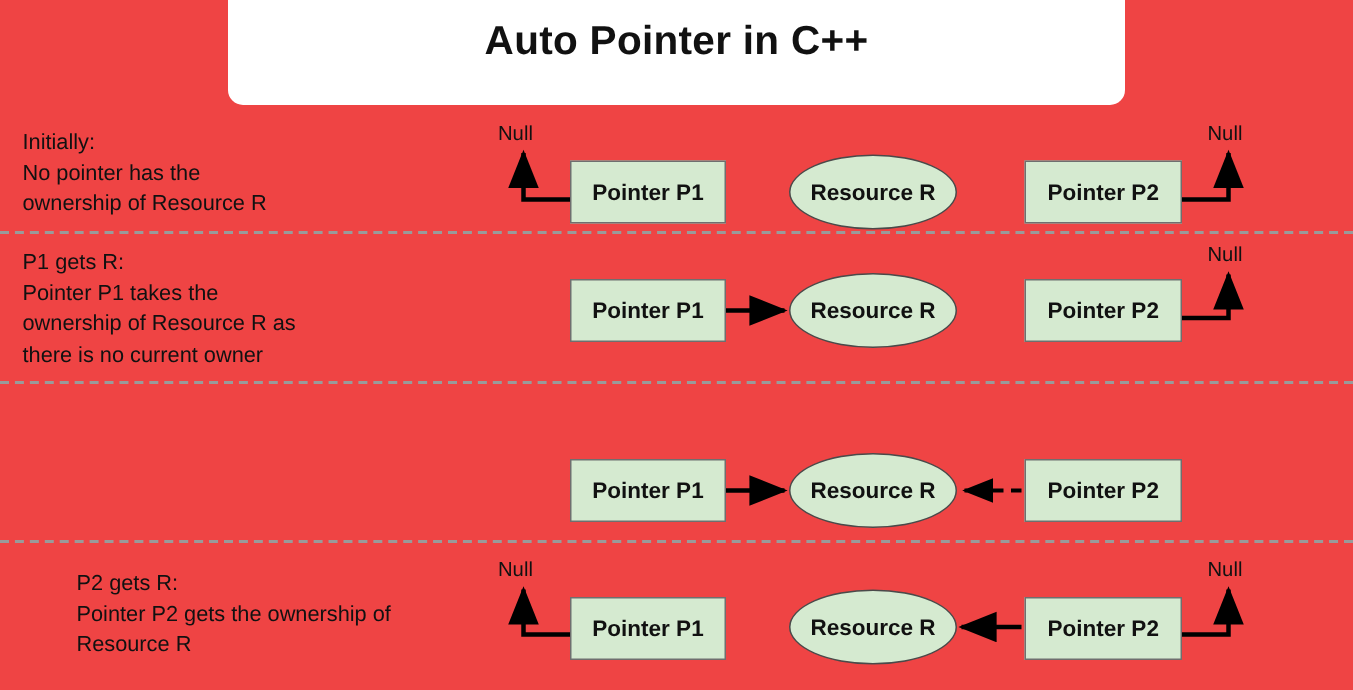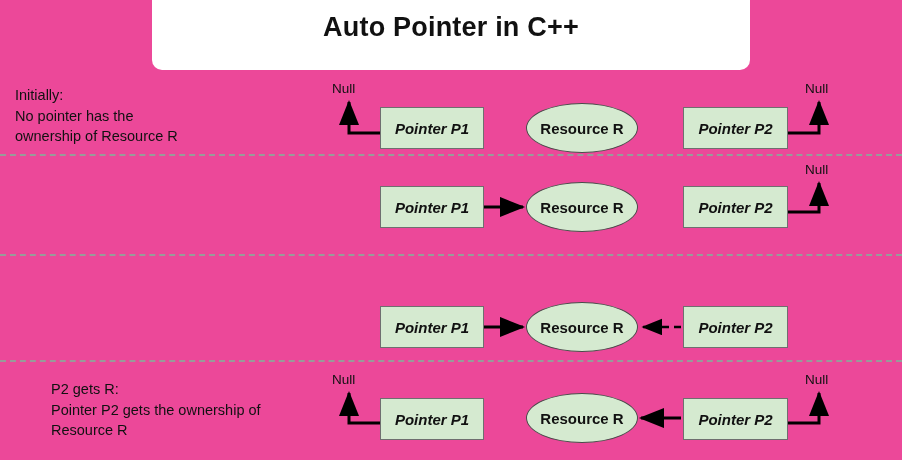--- a/index.html
+++ b/index.html
@@ -4,21 +4,21 @@
 <style>
   html, body {
     margin: 0;
     padding: 0;
     background: #ffffff;
   }
   #canvas {
     position: relative;
     width: 902px;
     height: 460px;
-    background: #ec4899;
+    background: #ef4444;
     font-family: "Liberation Sans", sans-serif;
     overflow: hidden;
   }
   
   #title-card {
     position: absolute;
     left: 152px;
     top: -14px;
     width: 598px;
     height: 84px;
@@ -61,21 +61,20 @@
     position: absolute;
     box-sizing: border-box;
     background: #d5ead0;
     border: 1.6px solid #6f6f6f;
     display: flex;
     align-items: center;
     justify-content: center;
     font-size: 15px;
     font-weight: 700;
     color: #111111;
-    font-style: italic;
   }
   .rnode {
     position: absolute;
     box-sizing: border-box;
     background: #d5ead0;
     border: 1.6px solid #4a4a4a;
     border-radius: 50%;
     display: flex;
     align-items: center;
     justify-content: center;
@@ -114,20 +113,24 @@
   <div class="desc" style="top:85px;">Initially:
 No pointer has the
 ownership of Resource R</div>
 
   <div class="nulllabel" style="left:332px; top:81px;">Null</div>
   <div class="pbox" style="left:380px; top:107px; width:104px; height:42px;">Pointer P1</div>
   <div class="rnode" style="left:526px; top:103px; width:112px; height:50px;">Resource R</div>
   <div class="pbox" style="left:683px; top:107px; width:105px; height:42px;">Pointer P2</div>
   <div class="nulllabel" style="left:805px; top:81px;">Null</div>
 
+  <div class="desc" style="top:165px;">P1 gets R:
+Pointer P1 takes the
+ownership of Resource R as
+there is no current owner</div>
 
   <div class="pbox" style="left:380px; top:186px; width:104px; height:42px;">Pointer P1</div>
   <div class="rnode" style="left:526px; top:182px; width:112px; height:50px;">Resource R</div>
   <div class="pbox" style="left:683px; top:186px; width:105px; height:42px;">Pointer P2</div>
   <div class="nulllabel" style="left:805px; top:162px;">Null</div>
 
 
   <div class="pbox" style="left:380px; top:306px; width:104px; height:42px;">Pointer P1</div>
   <div class="rnode" style="left:526px; top:302px; width:112px; height:50px;">Resource R</div>
   <div class="pbox" style="left:683px; top:306px; width:105px; height:42px;">Pointer P2</div>

